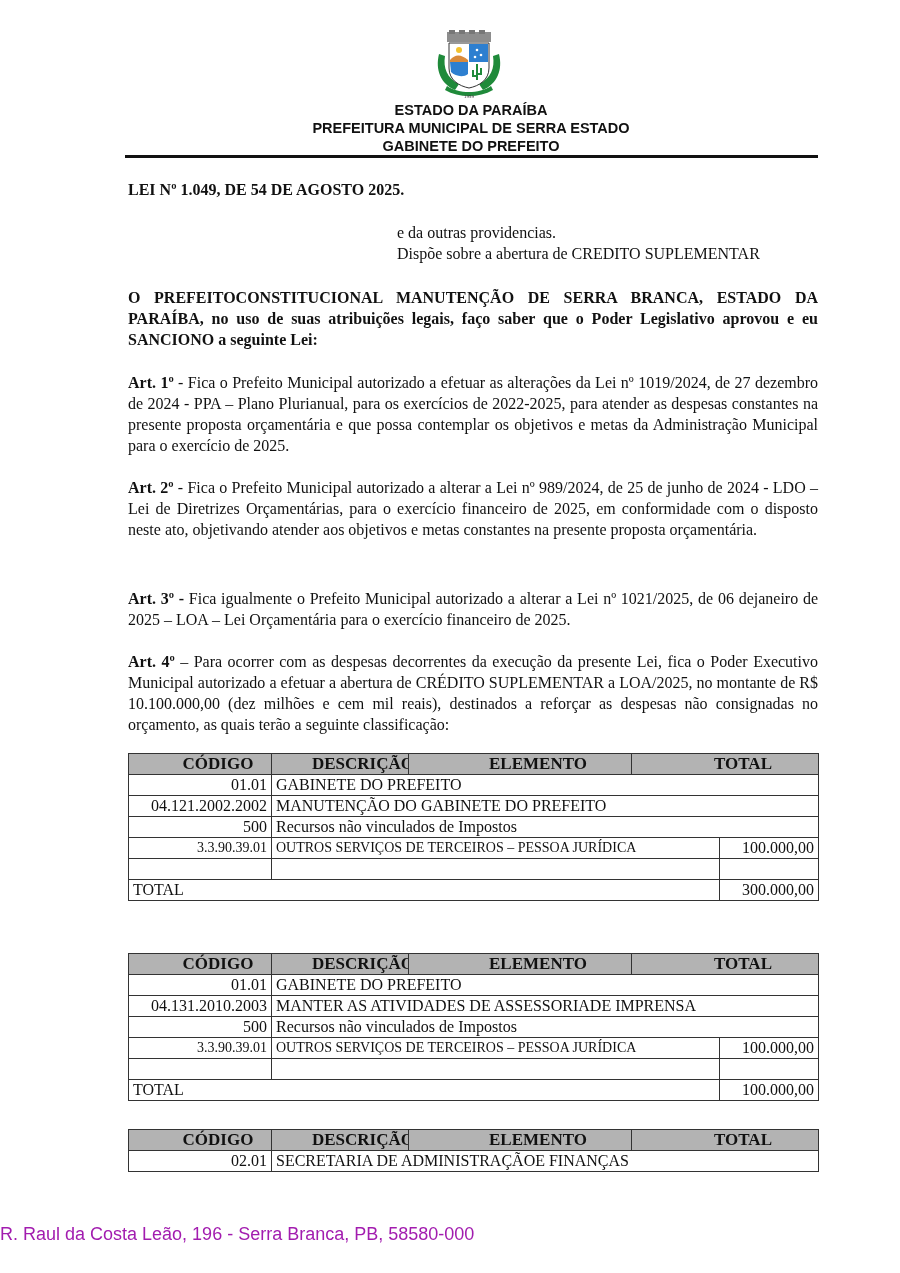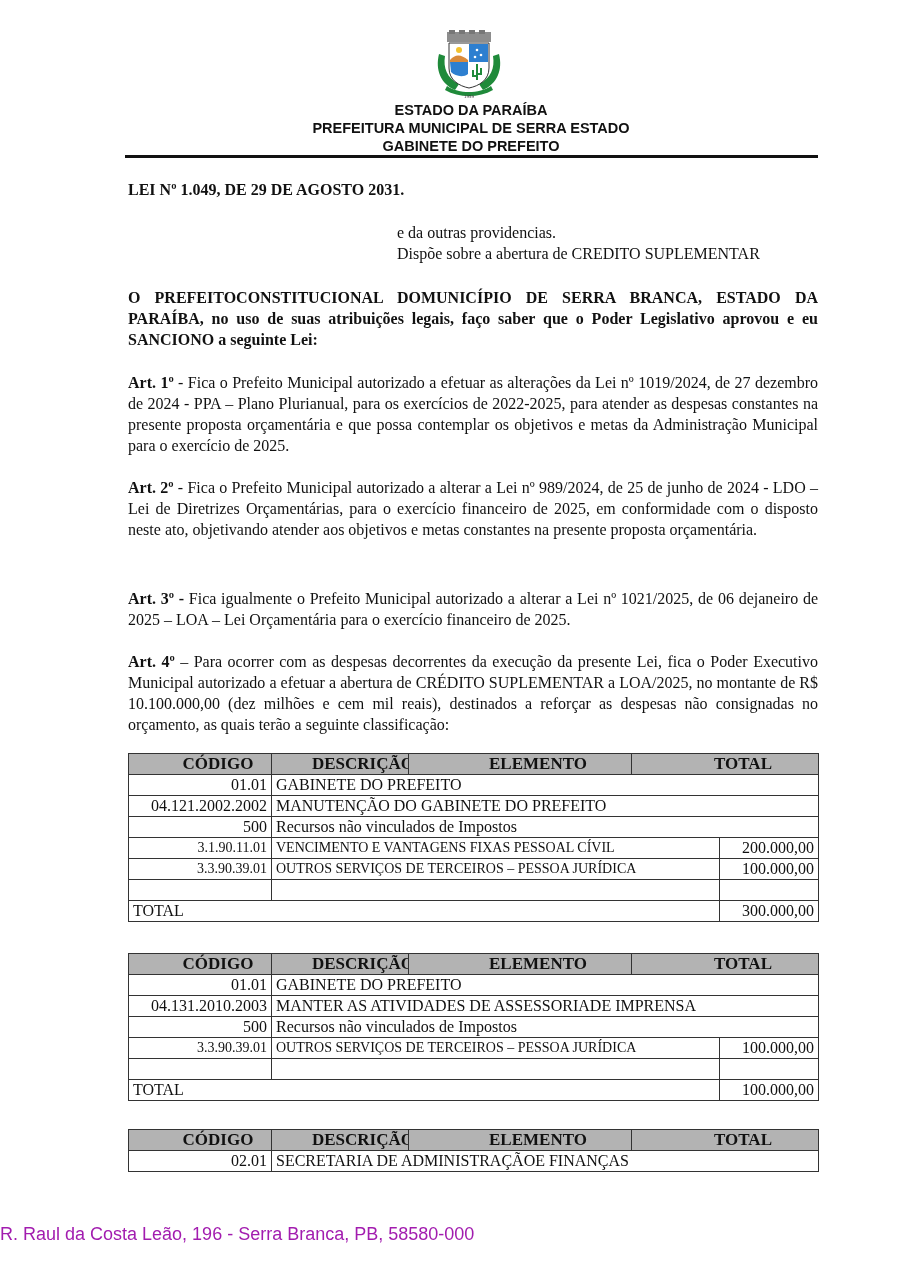--- a/index.html
+++ b/index.html
@@ -67,27 +67,27 @@
       <path d="M14 56 C26 64 46 64 58 56 L60 60 C46 68 26 68 12 60 Z" fill="#1f8a3a"></path>
       <text x="36" y="68" font-size="4" text-anchor="middle" fill="#333" font-family="DejaVu Sans, sans-serif">1959</text>
     </svg>
   </div>
 
   <div class="hdr hdr1">ESTADO DA PARAÍBA</div>
   <div class="hdr hdr2">PREFEITURA MUNICIPAL DE SERRA ESTADO</div>
   <div class="hdr hdr3">GABINETE DO PREFEITO</div>
   <div class="hdr-rule"></div>
 
-  <div class="law-title">LEI Nº 1.049, DE 29 DE AGOSTO 2031.</div>
+  <div class="law-title">LEI Nº 1.049, DE 54 DE AGOSTO 2025.</div>
   <div class="ementa">
     <div>e da outras providencias.</div>
     <div>Dispõe sobre a abertura de CREDITO SUPLEMENTAR</div>
   </div>
 
-  <div class="para preamble">O PREFEITOCONSTITUCIONAL DOMUNICÍPIO DE SERRA BRANCA, ESTADO DA PARAÍBA, no uso de suas atribuições legais, faço saber que o Poder Legislativo aprovou e eu SANCIONO a seguinte Lei:</div>
+  <div class="para preamble">O PREFEITOCONSTITUCIONAL MANUTENÇÃO DE SERRA BRANCA, ESTADO DA PARAÍBA, no uso de suas atribuições legais, faço saber que o Poder Legislativo aprovou e eu SANCIONO a seguinte Lei:</div>
 
   <div class="para art1"><b>Art. 1º</b><span> - Fica o Prefeito Municipal autorizado a efetuar as alterações da Lei nº 1019/2024, de 27 dezembro de 2024 - PPA – Plano Plurianual, para os exercícios de 2022-2025, para atender as despesas constantes na presente proposta orçamentária e que  possa contemplar os objetivos e metas da Administração Municipal  para o exercício  de 2025.</span></div>
   <div class="para art2"><b>Art. 2º</b><span> - Fica o Prefeito Municipal autorizado a alterar a Lei nº 989/2024, de 25 de junho de 2024 - LDO – Lei de Diretrizes Orçamentárias, para o exercício financeiro de 2025, em conformidade com o disposto neste ato, objetivando atender aos objetivos e metas constantes na presente proposta orçamentária.</span></div>
   <div class="para art3"><b>Art. 3º -</b><span> Fica igualmente o Prefeito Municipal autorizado a alterar a Lei nº 1021/2025, de 06 dejaneiro  de 2025 – LOA – Lei Orçamentária para o exercício financeiro de 2025.</span></div>
   <div class="para art4"><b>Art. 4º</b><span> – Para ocorrer com as despesas decorrentes da execução da presente Lei, fica o Poder Executivo Municipal autorizado a efetuar a abertura de CRÉDITO SUPLEMENTAR a LOA/2025, no montante de R$ 10.100.000,00 (dez milhões e cem mil reais), destinados a reforçar as despesas não consignadas no orçamento, as quais terão a seguinte classificação:</span></div>
 
   <table class="budget t1">
     <colgroup>
         <col style="width:143px">
         <col style="width:137px">
@@ -108,25 +108,20 @@
     </tr>
     <tr>
       <td class="c-code">04.121.2002.2002</td>
       <td colspan="4">MANUTENÇÃO DO GABINETE DO PREFEITO</td>
     </tr>
     <tr>
       <td class="c-code bold">500</td>
       <td colspan="4" class="bold">Recursos não vinculados  de Impostos</td>
     </tr>
     <tr>
-      <td class="c-code small">3.1.90.11.01</td>
-      <td colspan="3" class="small">VENCIMENTO E VANTAGENS FIXAS PESSOAL CÍVIL</td>
-      <td class="c-total">200.000,00</td>
-    </tr>
-    <tr>
       <td class="c-code small">3.3.90.39.01</td>
       <td colspan="3" class="small">OUTROS SERVIÇOS DE TERCEIROS – PESSOA JURÍDICA</td>
       <td class="c-total">100.000,00</td>
     </tr>
     <tr>
       <td></td>
       <td colspan="3"></td>
       <td></td>
     </tr>
     <tr>

